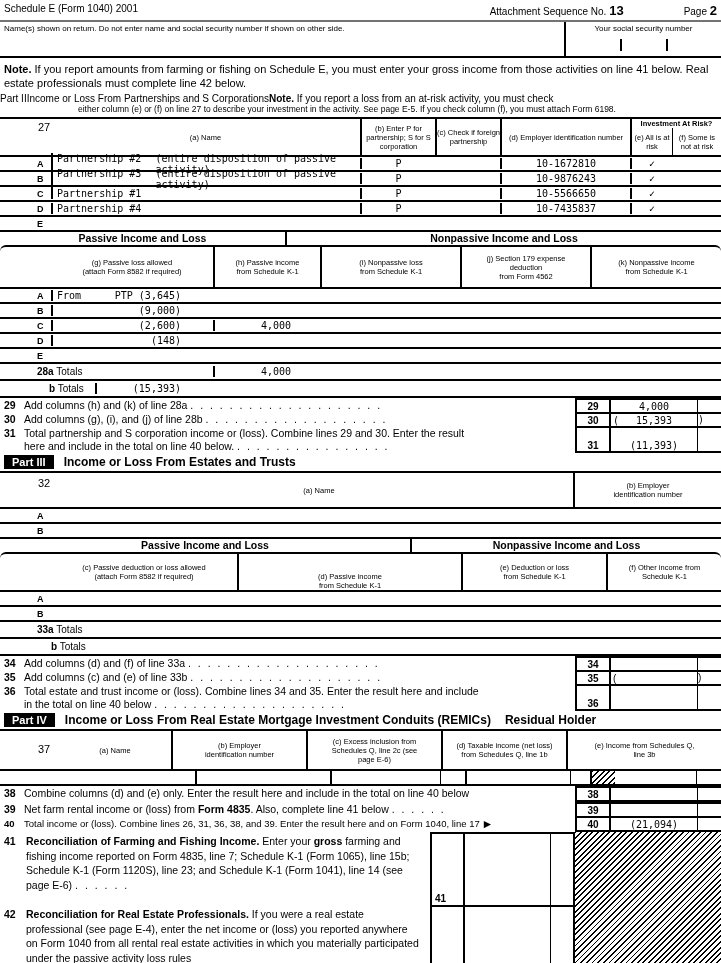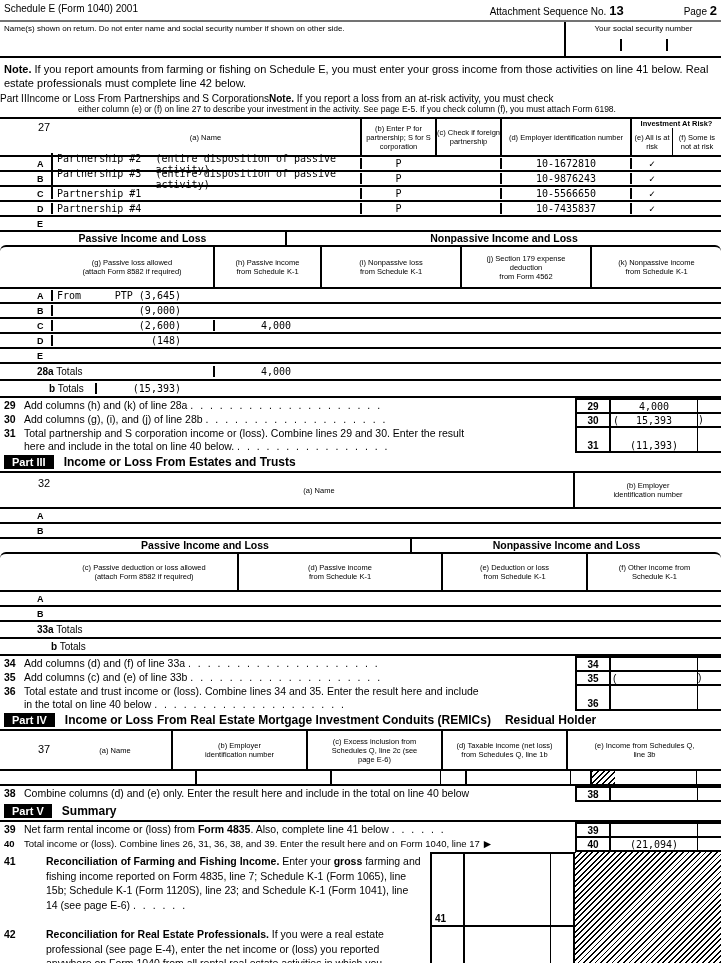--- a/index.html
+++ b/index.html
@@ -118,21 +118,21 @@
   .tall .bx-no, .tall .bx-amt { display:flex; flex-direction:column; justify-content:flex-end; }
   .arrow { margin-left:4px; }
 
   
   .bottomwrap { display:flex; border-bottom:2.5px solid #000; }
   .bt-text { width:430px; }
   .bt-mid { width:145px; display:flex; flex-direction:column; }
   .bt-hatch { flex:1; }
   .bt-line { display:flex; padding:2px 0 0 4px; font-size:10.5px; line-height:14.5px; }
   .bt-line .lno { width:22px; font-weight:bold; }
-  .bt-line .ltext { flex:1; padding-right:9px;margin-left:20px; }
+  .bt-line .ltext { flex:1; padding-right:9px; }
   .mid-box { display:flex; border:2px solid #000; border-bottom:none; }
   .mid-box:last-child { border-bottom:2px solid #000; }
   .mid-box .bx-no { display:flex; align-items:flex-end; justify-content:flex-start; padding:0 0 1px 3px; text-align:left; }
   .h41 { height:73px; }
   .h42 { height:74px; }
 </style>
 </head>
 <body>
 
 <div class="page">
@@ -437,21 +437,21 @@
     <div class="gt-r">Nonpassive Income and Loss</div>
   </div>
 
   <div class="te">
     <div class="row phead trow" style="height:38px">
       <div class="letter"></div>
       <div class="hdr" style="width:186px;display:flex;flex-direction:column;justify-content:center">
           <span>(c) Passive deduction or loss allowed</span>
           <span>(attach Form 8582 if required)</span>
         </div>
-      <div class="hdr tc" style="width:204px;display:flex;flex-direction:column;justify-content:center">
+      <div class="hdr tc" style="width:224px;display:flex;flex-direction:column;justify-content:flex-end">
           <span>(d) Passive income</span>
           <span>from Schedule K-1</span>
         </div>
       <div class="hdr tc" style="width:145px;display:flex;flex-direction:column;justify-content:center">
           <span>(e) Deduction or loss</span>
           <span>from Schedule K-1</span>
         </div>
       <div class="hdr tc" style="flex:1;display:flex;flex-direction:column;justify-content:center">
           <span>(f) Other income from</span>
           <span>Schedule K-1</span>
@@ -590,24 +590,20 @@
       </div>
     <div class="bxs last">
         <div class="bx-no">38</div>
         <div class="bx-amt">
           <span class="val"></span>
         </div>
         <div class="bx-cents"></div>
       </div>
   </div>
 
-  <div class="band">
-    <span class="plabel">Part V</span>
-    <span class="ptitle">Summary</span>
-  </div>
 
   <div class="numline">
     <div class="txt">
         <span class="lno">39</span>
         <span class="ltext"><span>Net farm rental income or (loss) from </span><b>Form 4835</b><span>. Also, complete line 41 below</span> <span class="dots">. . . . . .</span></span>
       </div>
     <div class="bxs">
         <div class="bx-no">39</div>
         <div class="bx-amt">
           <span class="val"></span>

